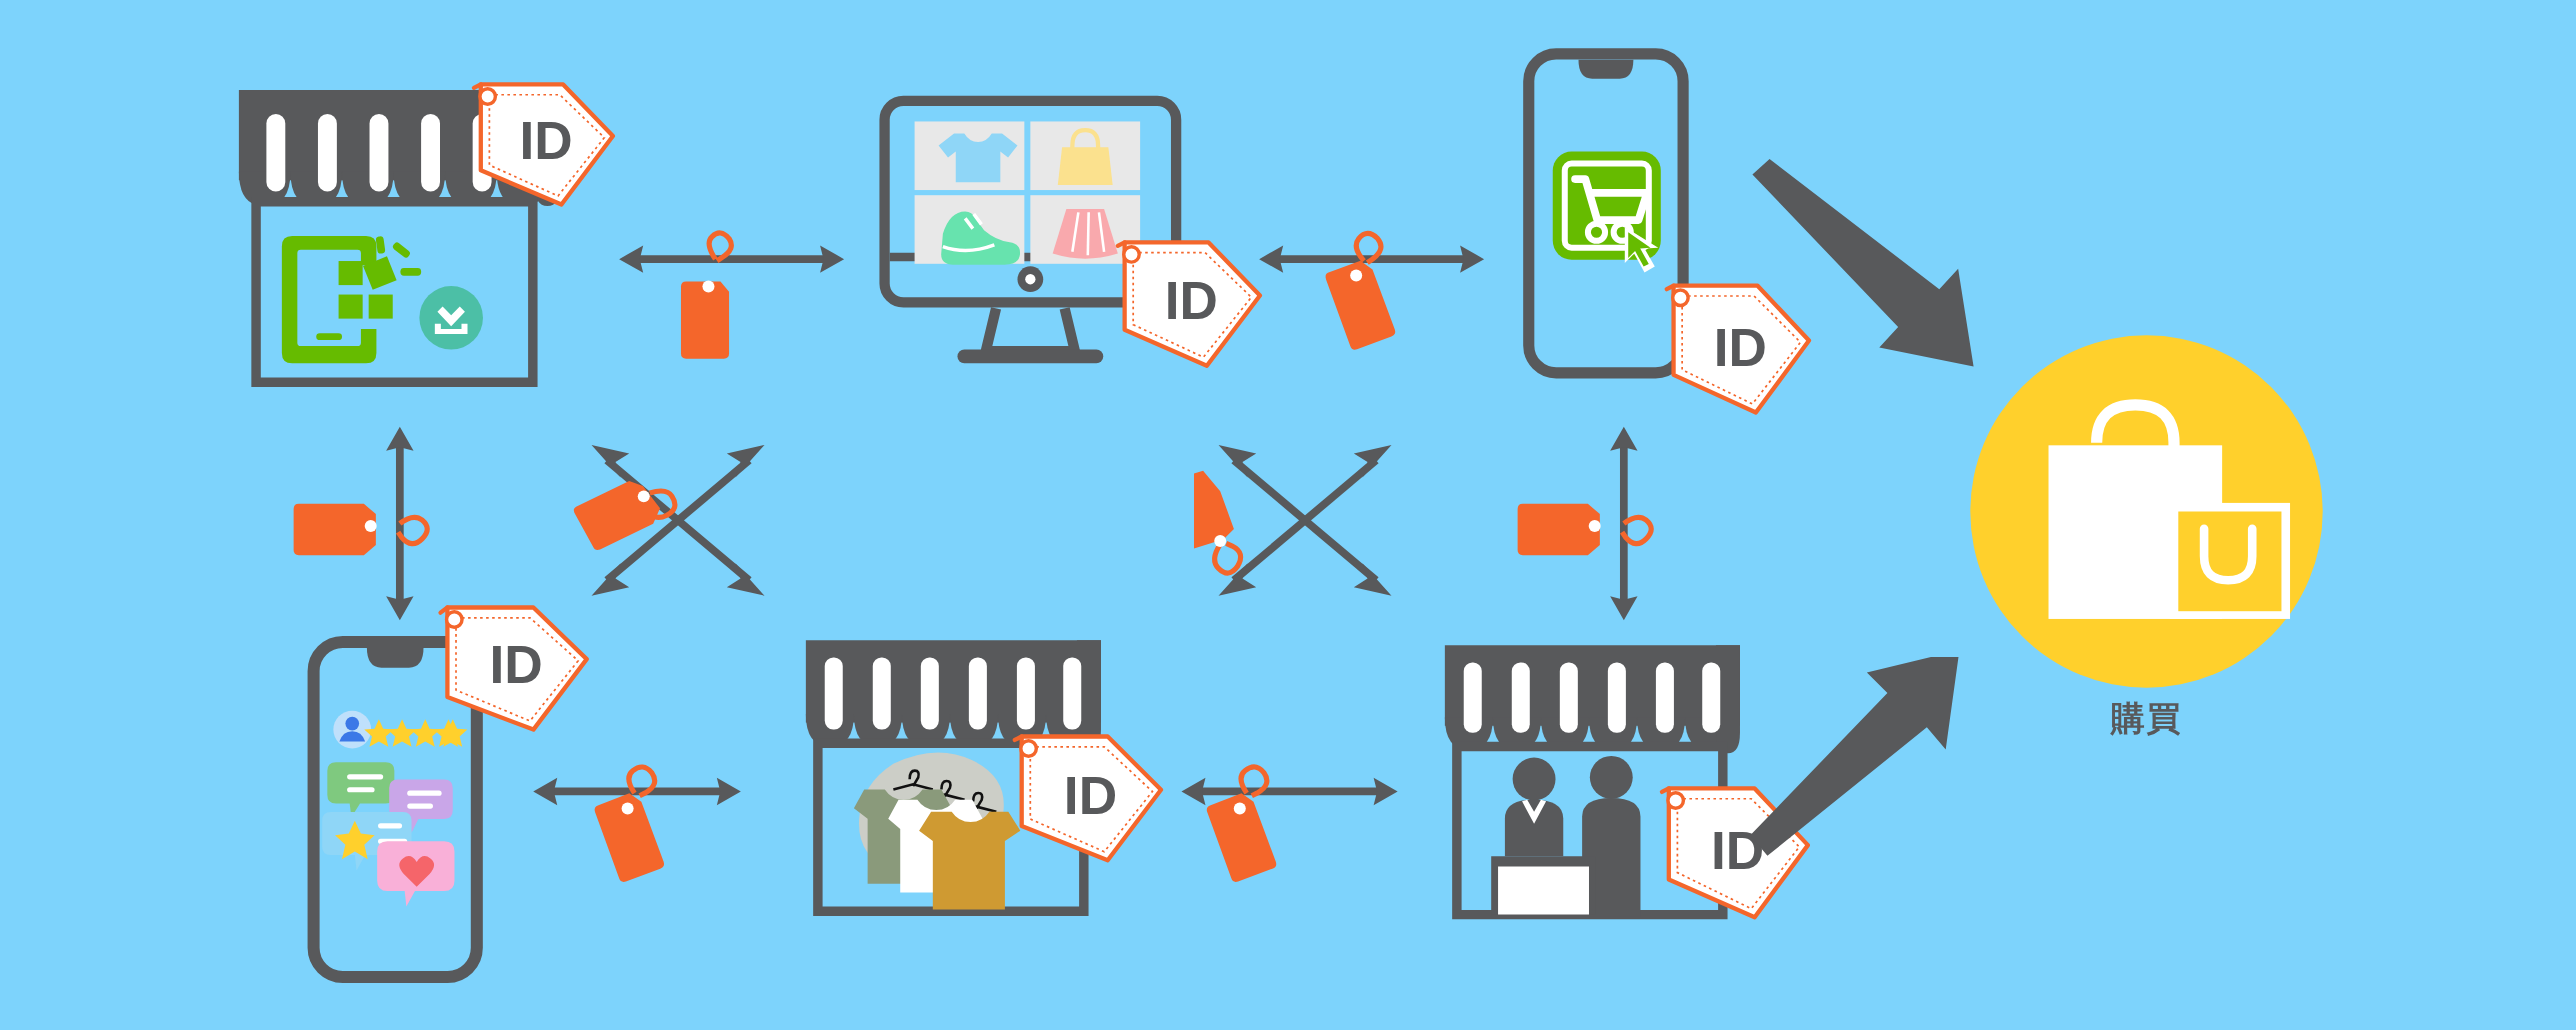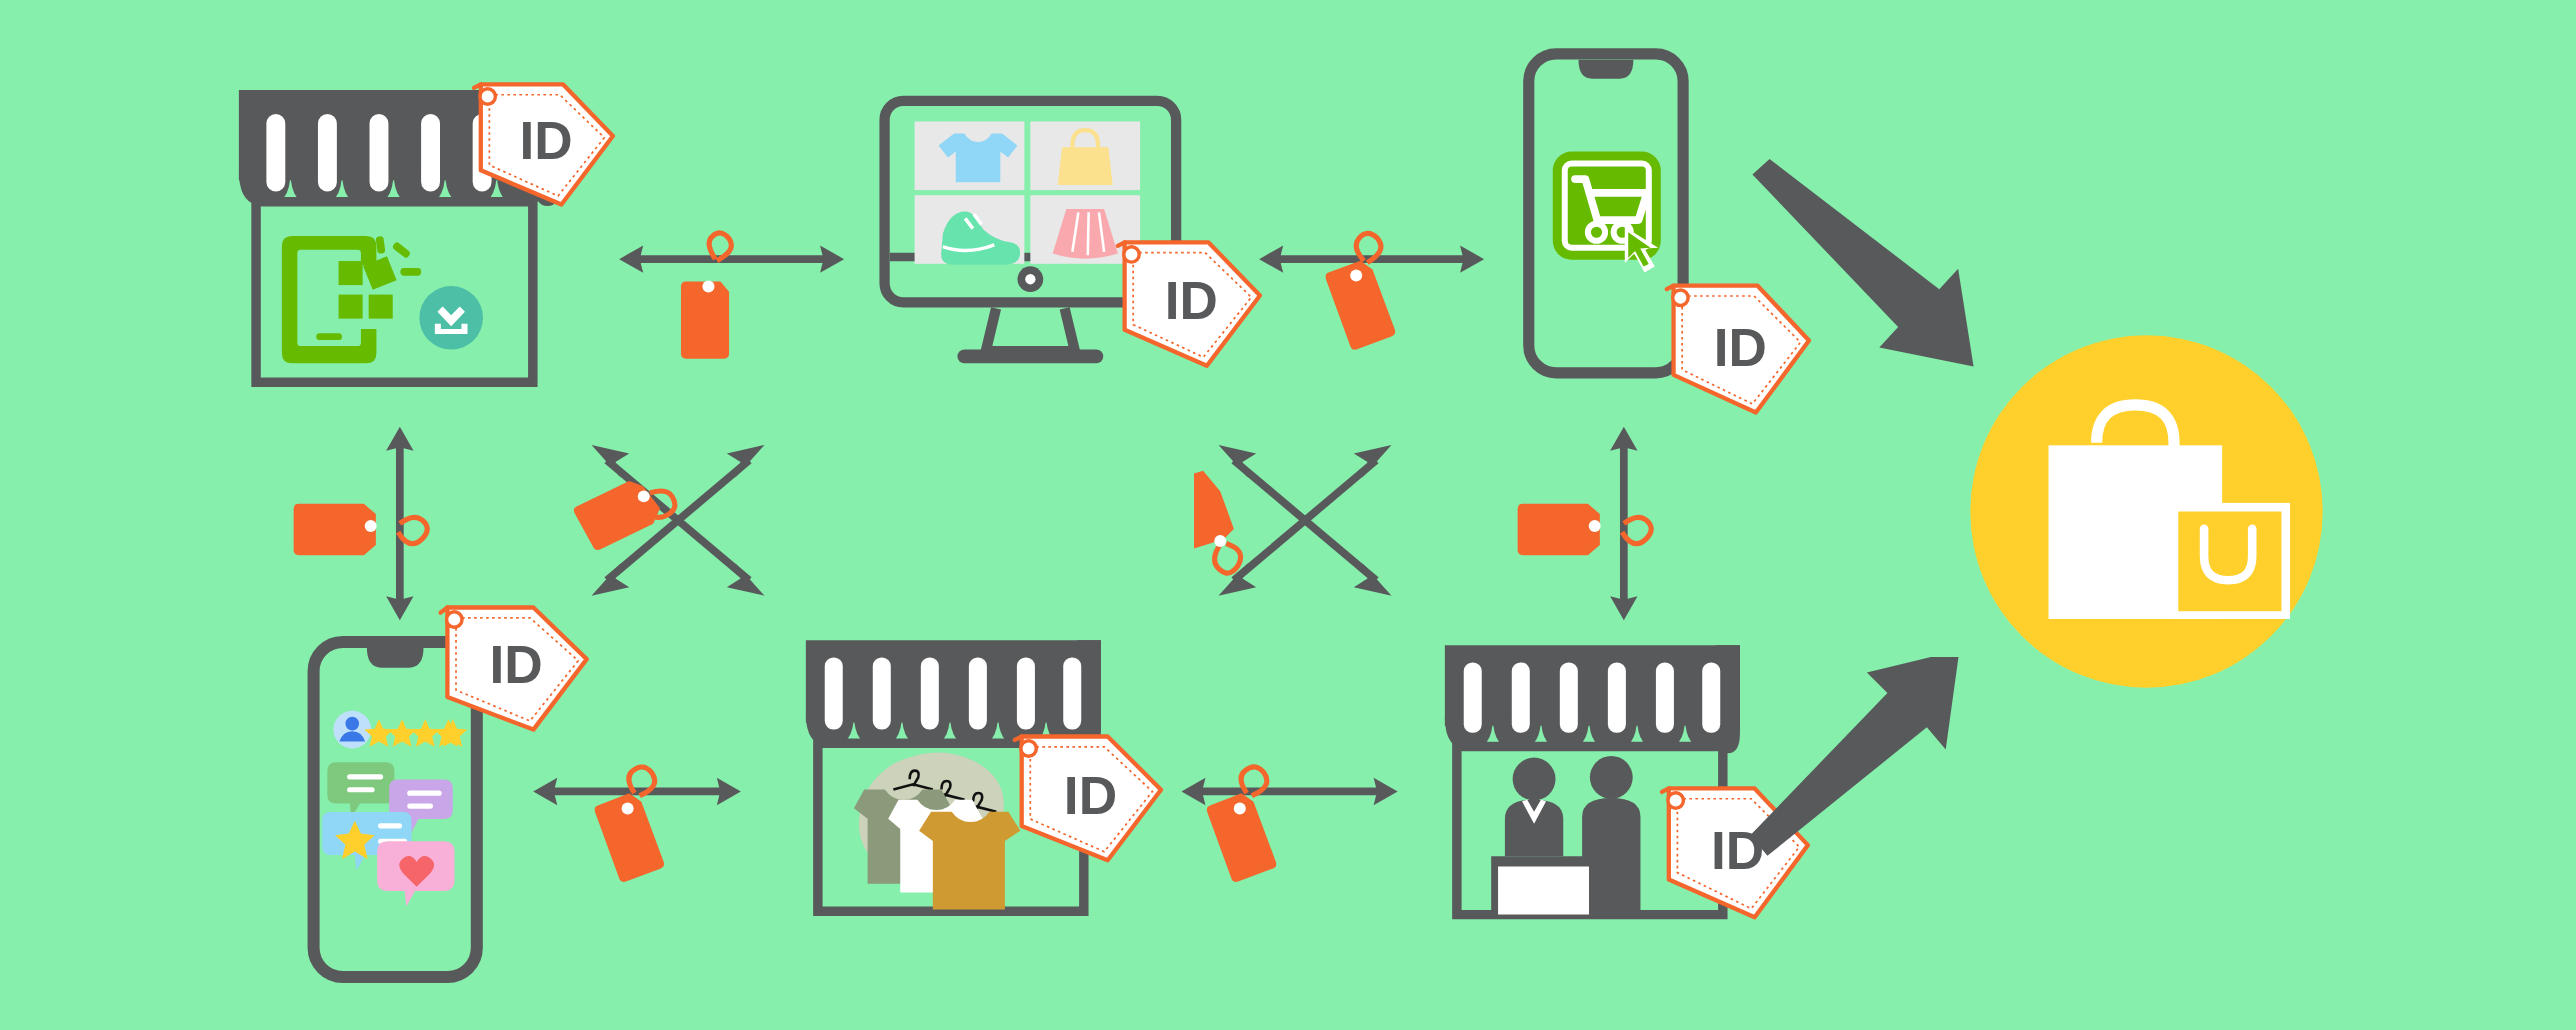--- a/index.html
+++ b/index.html
@@ -1,17 +1,17 @@
 <!DOCTYPE html>
 <html style="font-size:13.7px"><head>
 <meta charset="utf-8">
 <style>
   html,body{margin:0;padding:0;background:#ffffff;}
   body{width:2576px;height:1030px;font-family:"Liberation Sans","DejaVu Sans",sans-serif;overflow:hidden;}
-  #stage{position:relative;width:2576px;height:1030px;background:#86efac;}
+  #stage{position:relative;width:2576px;height:1030px;background:#7dd3fc;}
   .node{position:absolute;}
   .svgwrap{display:block;}
   .jp-label{
     position:absolute;
     font-family:"DejaVu Sans","Liberation Sans",sans-serif;
     font-weight:bold;
     color:#58595b;
     letter-spacing:1.7px;
     white-space:nowrap;
   }
@@ -294,20 +294,21 @@
     <svg class="svgwrap" width="361" height="361" viewBox="0 0 420 420">
       <circle cx="210" cy="210" r="205" fill="#ffd02c"></circle>
       <g>
         <path d="M152 130 q0 -44 45 -44 q45 0 45 44 v22" fill="none" stroke="#ffffff" stroke-width="13"></path>
         <rect x="96" y="133" width="202" height="202" fill="#ffffff"></rect>
         <rect x="237" y="200" width="140" height="135" fill="#ffffff"></rect>
         <rect x="247" y="210" width="120" height="116" fill="#ffd02c"></rect>
         <path d="M277 230 v32 q0 28 28 28 q28 0 28 -28 v-32" fill="none" stroke="#ffffff" stroke-width="10" stroke-linecap="round"></path>
       </g>
     </svg>
+    <div class="jp-label" style="left:0;top:365px;width:361px;text-align:center;font-size:34px;">購買</div>
   </div>
 
   <div class="node" style="left:614px;top:228px;">
     <svg width="249" height="155" viewBox="0 0 290 180">
       <line x1="26" y1="36" x2="248" y2="36" stroke="#58595b" stroke-width="9"></line>
       <path d="M6 36 L34 20 L30 36 L34 52 Z" fill="#58595b"></path>
       <path d="M268 36 L240 20 L244 36 L240 52 Z" fill="#58595b"></path>
       <g>
         <path d="M118 36 q-12 -18 -4 -26 q10 -10 20 2 q8 12 -8 22 l-6 4" fill="none" stroke="#f4662b" stroke-width="6"></path>
         <path d="M84 62 h40 l10 12 v72 q0 6 -6 6 h-44 q-6 0 -6 -6 v-78 q0 -6 6 -6 Z" fill="#f4662b"></path>

